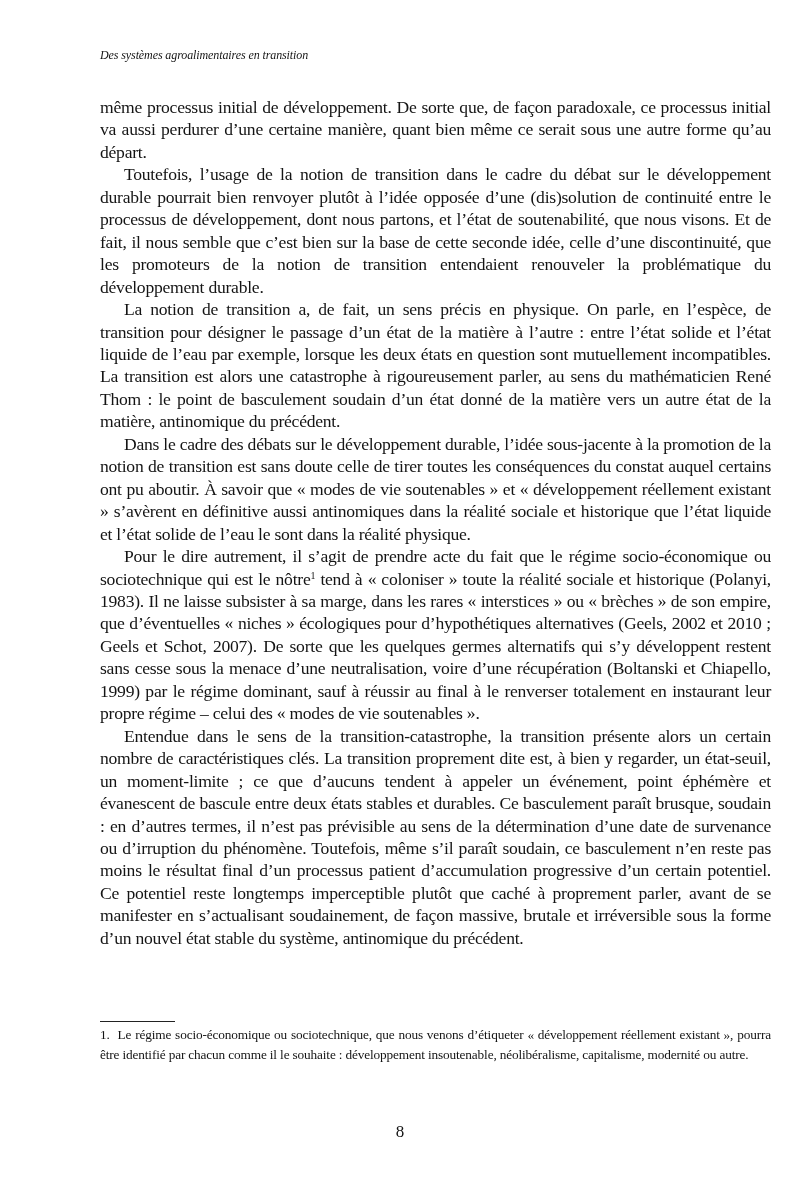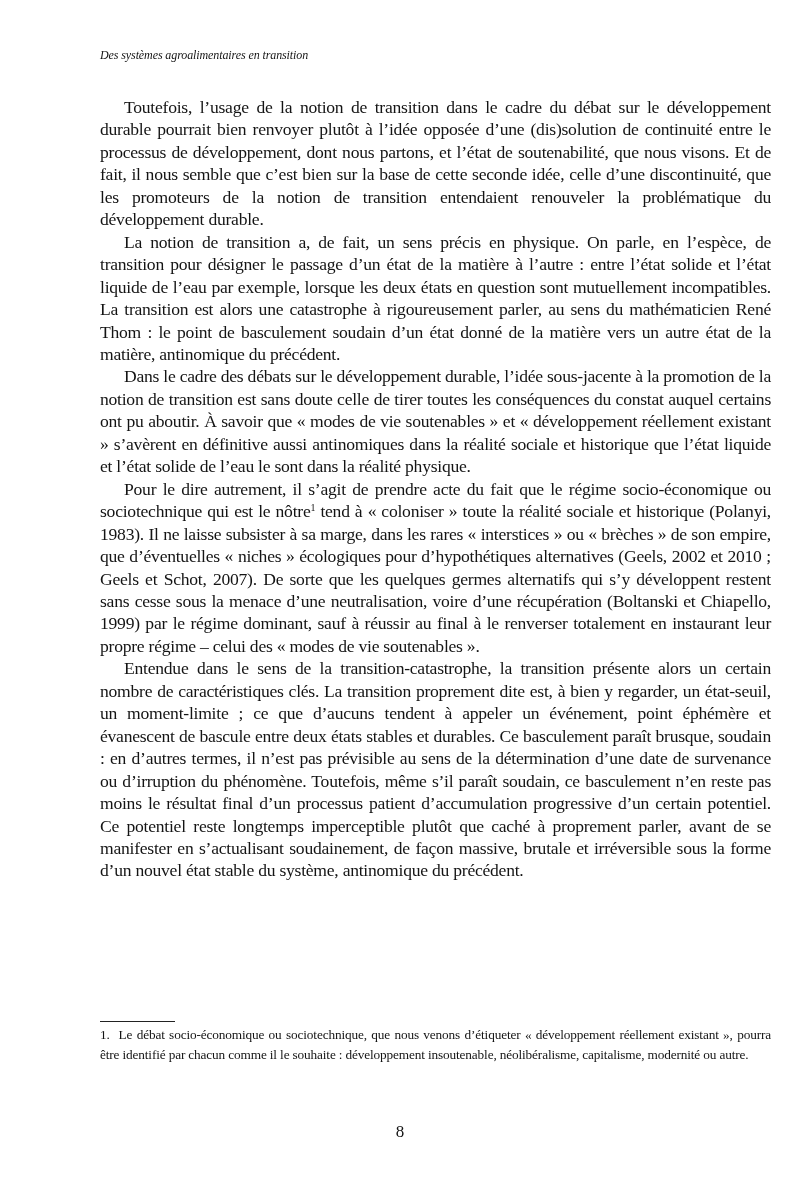--- a/index.html
+++ b/index.html
@@ -19,26 +19,27 @@
   .footnotes p { margin: 0; text-align: justify; }
   .page-number { position: absolute; left: 0; width: 800px; top: 1122px; text-align: center;
                  font-size: 17px; }
 </style>
 </head>
 <body>
 
 <div class="running-head">Des systèmes agroalimentaires en transition</div>
 
 <div class="body-text">
+  <p class="cont">même processus initial de développement. De sorte que, de façon paradoxale, ce processus initial va aussi perdurer d’une certaine manière, quant bien même ce serait sous une autre forme qu’au départ.</p>
   <p>Toutefois, l’usage de la notion de transition dans le cadre du débat sur le dévelop­pement durable pourrait bien renvoyer plutôt à l’idée opposée d’une (dis)solution de continuité entre le processus de développement, dont nous partons, et l’état de soutenabi­lité, que nous visons. Et de fait, il nous semble que c’est bien sur la base de cette seconde idée, celle d’une discontinuité, que les promoteurs de la notion de transition entendaient renouveler la problématique du développement durable.</p>
   <p>La notion de transition a, de fait, un sens précis en physique. On parle, en l’espèce, de transition pour désigner le passage d’un état de la matière à l’autre : entre l’état solide et l’état liquide de l’eau par exemple, lorsque les deux états en question sont mutuellement incompatibles. La transition est alors une catastrophe à rigoureusement parler, au sens du mathématicien René Thom : le point de basculement soudain d’un état donné de la matière vers un autre état de la matière, antinomique du précédent.</p>
   <p>Dans le cadre des débats sur le développement durable, l’idée sous-jacente à la promotion de la notion de transition est sans doute celle de tirer toutes les conséquences du constat auquel certains ont pu aboutir. À savoir que « modes de vie soutenables » et « développement réellement existant » s’avèrent en définitive aussi antinomiques dans la réalité sociale et historique que l’état liquide et l’état solide de l’eau le sont dans la réalité physique.</p>
   <p><span>Pour le dire autrement, il s’agit de prendre acte du fait que le régime socio-économique ou sociotechnique qui est le nôtre</span><sup>1</sup><span> tend à « coloniser » toute la réalité sociale et historique (Polanyi, 1983). Il ne laisse subsister à sa marge, dans les rares « interstices » ou « brèches » de son empire, que d’éventuelles « niches » écologiques pour d’hypothétiques alternatives (Geels, 2002 et 2010 ; Geels et Schot, 2007). De sorte que les quelques germes alternatifs qui s’y développent restent sans cesse sous la menace d’une neutralisation, voire d’une récupération (Boltanski et Chiapello, 1999) par le régime dominant, sauf à réussir au final à le renverser totalement en instaurant leur propre régime – celui des « modes de vie soutenables ».</span></p>
   <p>Entendue dans le sens de la transition-catastrophe, la transition présente alors un certain nombre de caractéristiques clés. La transition proprement dite est, à bien y regarder, un état-seuil, un moment-limite ; ce que d’aucuns tendent à appeler un événe­ment, point éphémère et évanescent de bascule entre deux états stables et durables. Ce basculement paraît brusque, soudain : en d’autres termes, il n’est pas prévisible au sens de la détermination d’une date de survenance ou d’irruption du phénomène. Toutefois, même s’il paraît soudain, ce basculement n’en reste pas moins le résultat final d’un processus patient d’accumulation progressive d’un certain potentiel. Ce potentiel reste longtemps imperceptible plutôt que caché à proprement parler, avant de se manifester en s’actualisant soudainement, de façon massive, brutale et irréversible sous la forme d’un nouvel état stable du système, antinomique du précédent.</p>
 </div>
 
 <div class="fn-rule"></div>
 
 <div class="footnotes">
-  <p><span>1.</span>&nbsp; <span>Le débat socio-économique ou sociotechnique, que nous venons d’étiqueter « développement réellement existant », pourra être identifié par chacun comme il le souhaite : développement insoutenable, néolibéralisme, capitalisme, modernité ou autre.</span></p>
+  <p><span>1.</span>&nbsp; <span>Le régime socio-économique ou sociotechnique, que nous venons d’étiqueter « développement réellement existant », pourra être identifié par chacun comme il le souhaite : développement insoutenable, néolibéralisme, capitalisme, modernité ou autre.</span></p>
 </div>
 
 <div class="page-number">8</div>
 
 </body></html>

